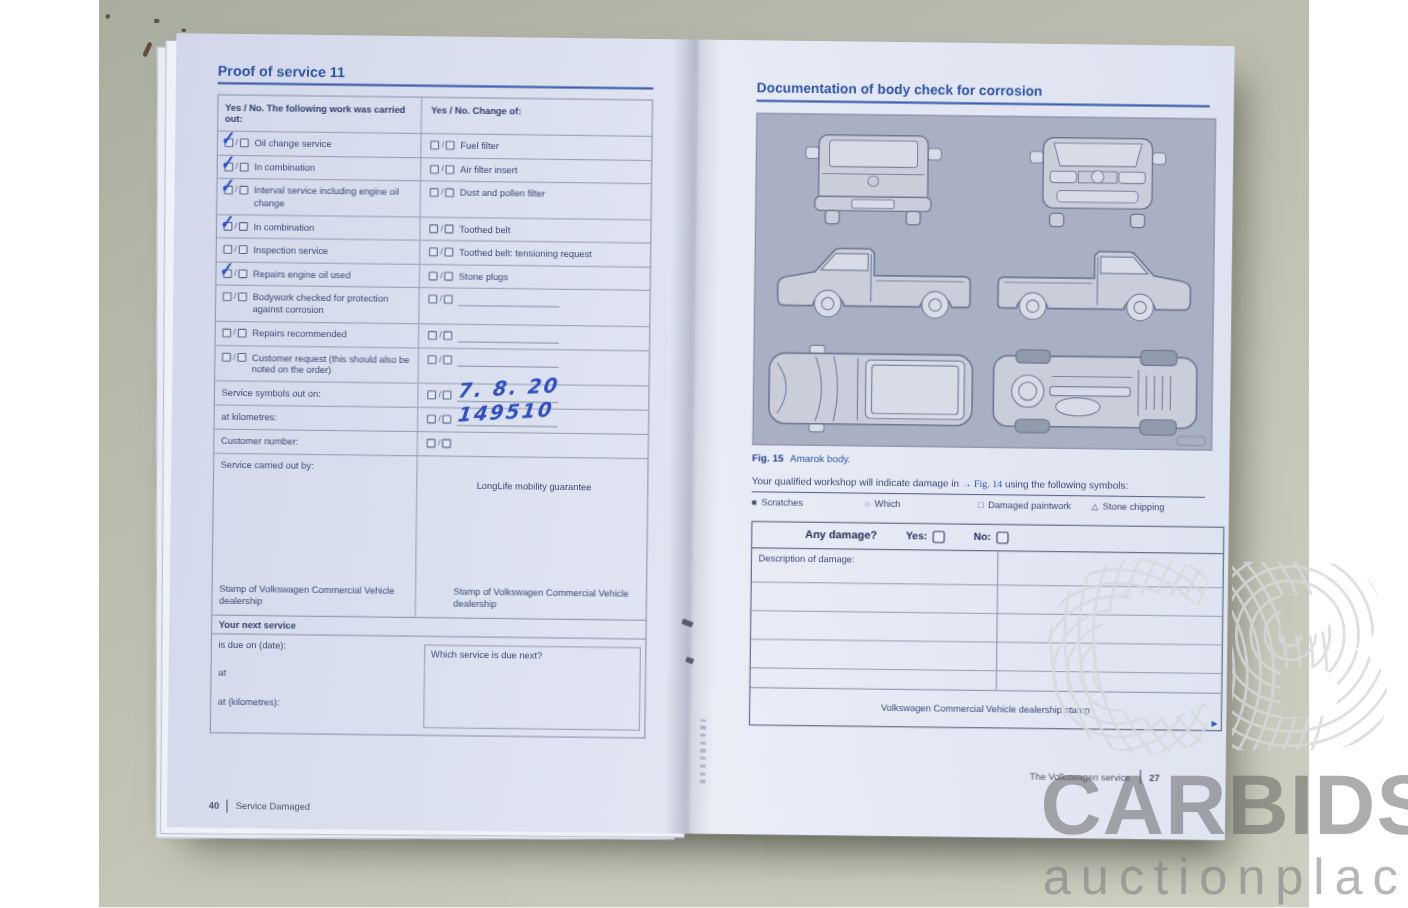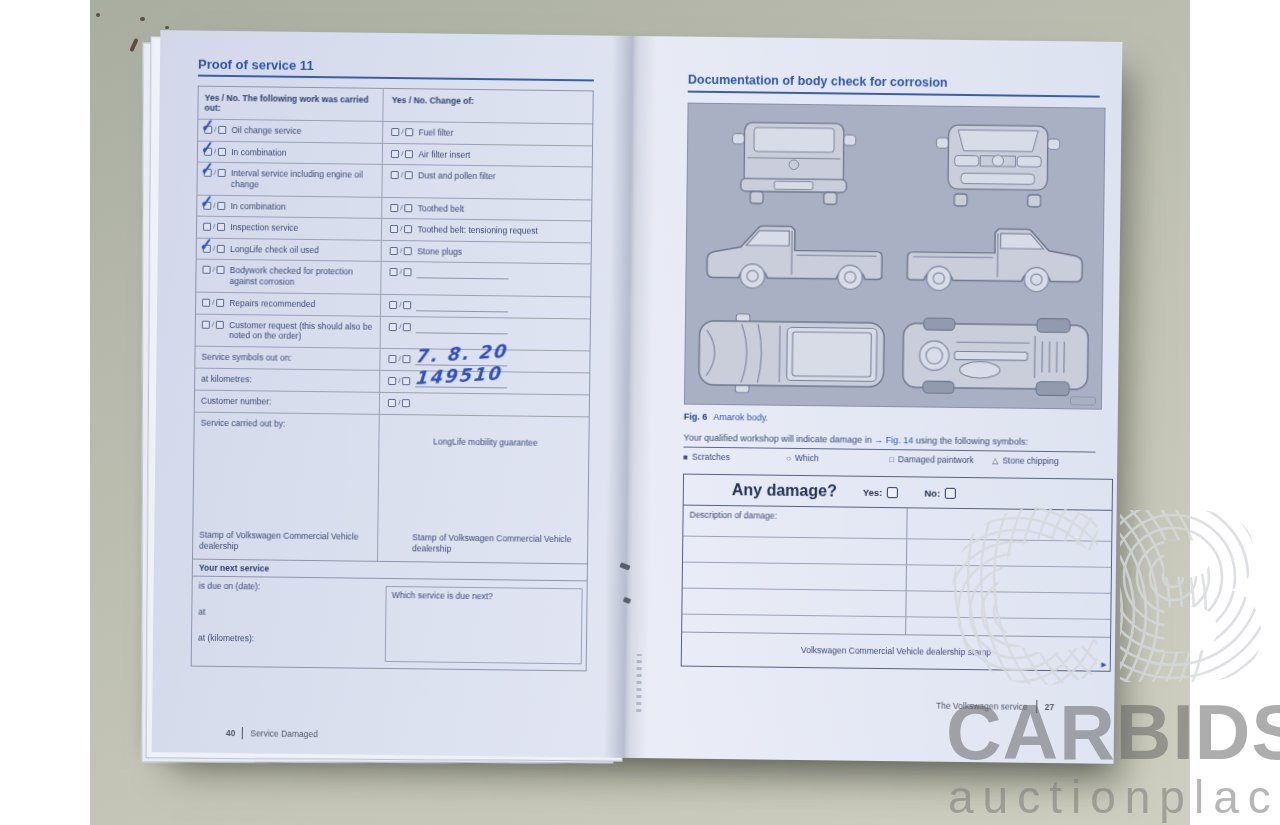--- a/index.html
+++ b/index.html
@@ -53,42 +53,42 @@
   .stamplbl{line-height:1.3;color:#3a4a78;}
   .tallrow .c2 .stamplbl{align-self:flex-end;text-align:left;max-width:170px;}
   .ns-bar{border:1px solid #8d96ae;border-top:none;font-size:8.5px;font-weight:bold;color:#2c3e6e;
           padding:3px 6px;}
   .ns-box{border:1px solid #8d96ae;border-top:none;height:90px;display:flex;font-size:8.5px;color:#3a4a78;position:relative;box-sizing:border-box;}
   .ns-left{width:46%;padding:4px 6px;display:flex;flex-direction:column;gap:16px;}
   .ns-right{flex:1;border:1px solid #98a1b6;margin:7px 4px 6px 0;padding:3px 5px;}
   .pfoot{position:absolute;left:38px;bottom:14px;display:flex;align-items:center;gap:7px;
          font-size:8.5px;color:#4d5566;}
   .pfoot .pbar{width:1px;height:12px;background:#4d5566;}
-  .pfoot .pnum{font-weight:bold;margin-left:36px;}
+  .pfoot .pnum{font-weight:bold;}
   
   .rtitle{font-size:12.5px;font-weight:bold;color:#2f55a8;border-bottom:2px solid #3a5fa8;
           padding-bottom:4px;margin-bottom:10px;}
   .figpanel{background:#a9b0c3;border:1px solid #8791aa;width:418px;height:302px;
             display:grid;grid-template-columns:1fr 1fr;grid-template-rows:1fr .92fr .92fr;
             align-items:center;justify-items:center;padding:4px;box-sizing:border-box;position:relative;}
   .figpanel svg{display:block;}
   .figcode{position:absolute;right:5px;bottom:3px;width:24px;height:7px;border:1px solid #7b849c;
            border-radius:3px;opacity:.6;filter:blur(.4px);}
   .figcap{font-size:9px;color:#2e55a5;margin:7px 0 10px 0;}
   .figcap b{color:#1f3f8f;margin-right:6px;}
   .intro{font-size:9px;color:#3a4a76;margin:0 0 3px 0;line-height:1.35;}
-  .intro .link{color:#2456c4;}
+  .intro .link{color:#2456c4;font-family:Liberation Serif, serif;}
   .introline{border:none;border-top:1px solid #5b688a;margin:2px 0 4px 0;}
   .syms{display:flex;gap:0;font-size:8.5px;color:#3a4a76;margin-bottom:12px;}
   .sym{display:flex;align-items:center;gap:4px;width:25%;}
   .sym .g{font-style:normal;font-size:8px;color:#434f74;}
   .dmg{border:1.4px solid #55627f;width:430px;box-sizing:border-box;font-size:8.5px;color:#3a4a78;position:relative;}
   .dmg-head{display:flex;align-items:center;gap:26px;padding:6px 8px 6px 48px;border-bottom:1.2px solid #55627f;
             font-size:9.5px;color:#223158;}
-  .dmg-head b{font-size:16px;}
+  .dmg-head b{font-size:10px;}
   .yn{display:flex;align-items:center;gap:5px;font-weight:bold;}
   .sq{width:9px;height:9px;border:1.6px solid #2a3a60;border-radius:2px;background:rgba(255,255,255,.3);}
   .dmg-body{height:126px;position:relative;padding:4px 6px;box-sizing:border-box;}
   .dmg .vline{position:absolute;left:52%;top:0;bottom:0;width:1px;background:#8d96ae;}
   .dmg .hline{position:absolute;left:0;right:0;height:1px;background:#9aa3b7;}
   .dmg-stamp{border-top:1px solid #8d96ae;height:34px;display:flex;align-items:center;justify-content:center;
              text-align:center;padding:3px 70px;line-height:1.3;box-sizing:border-box;}
   .cont-arrow{position:absolute;right:3px;bottom:2px;color:#2456c4;font-size:7px;}
   .rfoot{position:absolute;right:60px;bottom:50px;display:flex;align-items:center;gap:8px;
          font-size:8.5px;color:#4d5566;}
@@ -225,21 +225,21 @@
               </div>
           </div>
           <div class="svc-row checked">
             <div class="c1">
                 <span class="cbp">
                   <span class="cb"></span>
                   <em>/</em>
                   <span class="cb"></span>
                   <span class="tick">✓</span>
                 </span>
-                <span class="lbl">LongLife check oil used</span>
+                <span class="lbl">Repairs engine oil used</span>
               </div>
             <div class="c2">
                 <span class="cbp">
                   <span class="cb"></span>
                   <em>/</em>
                   <span class="cb"></span>
                 </span>
                 <span class="lbl">Stone plugs</span>
               </div>
           </div>
@@ -452,21 +452,21 @@
             <line class="ln" x1="148" y1="22" x2="148" y2="68"></line>
             <line class="ln" x1="156" y1="28" x2="156" y2="62"></line>
             <line class="ln" x1="164" y1="28" x2="164" y2="62"></line>
             <line class="ln" x1="172" y1="28" x2="172" y2="62"></line>
             <line class="ln" x1="180" y1="28" x2="180" y2="62"></line>
           </svg>
           <div class="figcode"></div>
         </div>
 
         <div class="figcap">
-          <b>Fig. 6</b><span>Amarok body.</span>
+          <b>Fig. 15</b><span>Amarok body.</span>
         </div>
 
         <p class="intro">
           <span>Your qualified workshop will indicate damage in</span>
           <span class="link">→ Fig. 14</span>
           <span>using the following symbols:</span>
         </p>
         <hr class="introline">
 
         <div class="syms">

